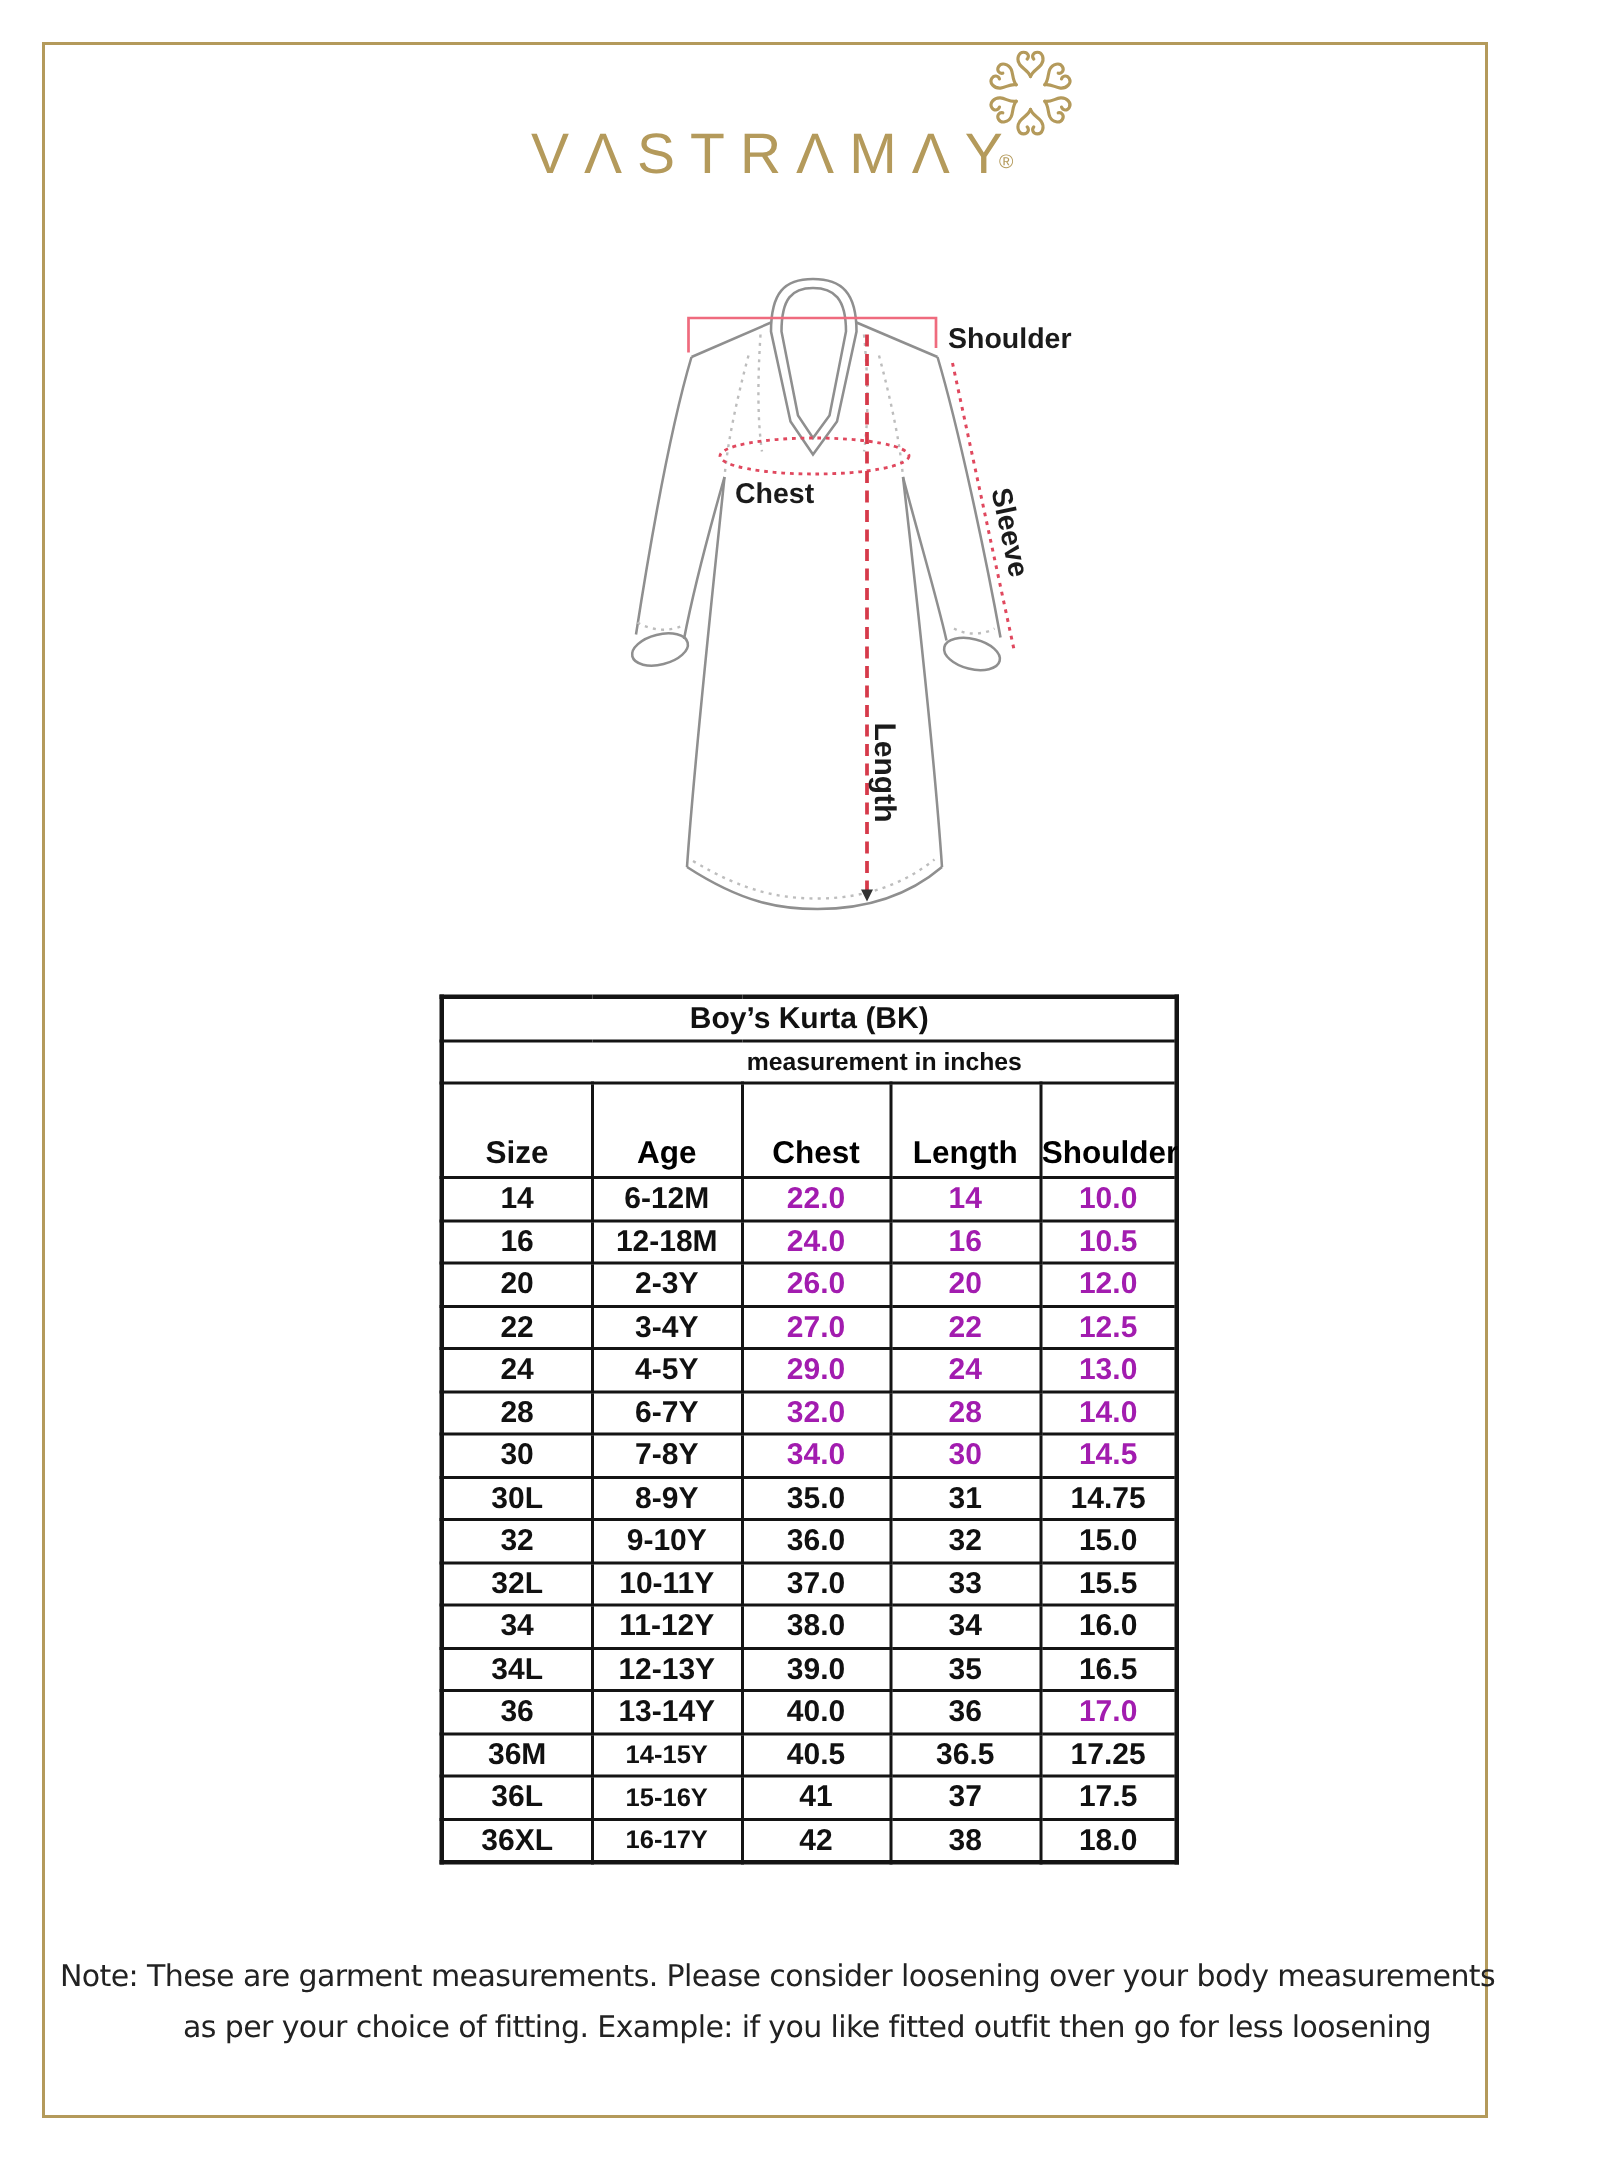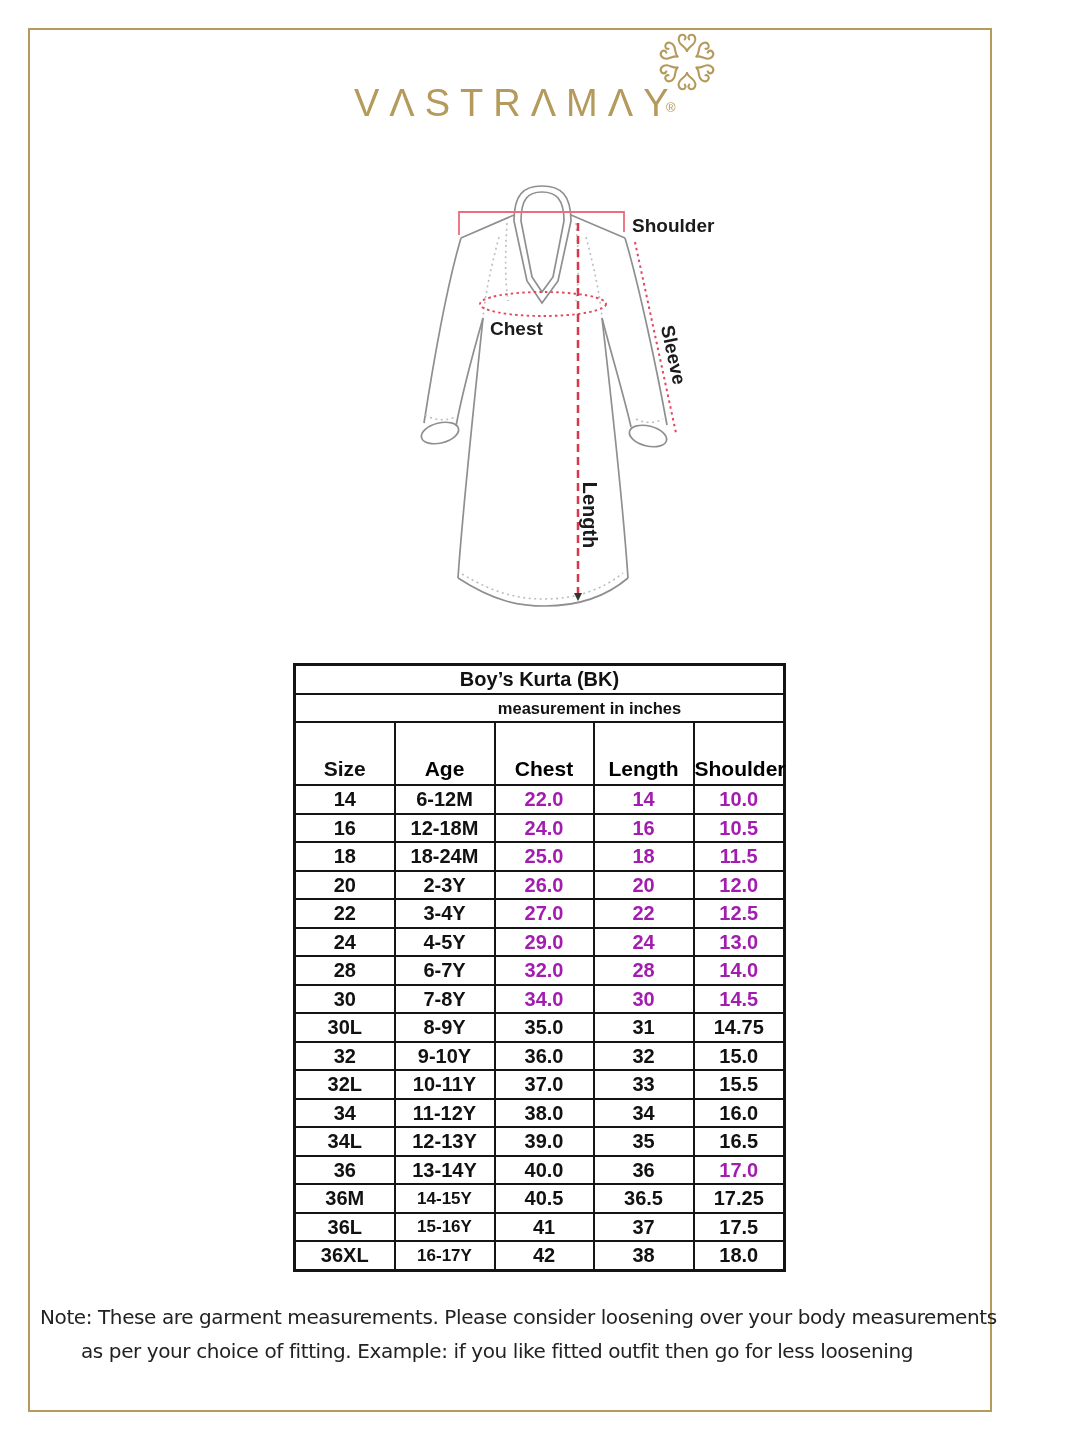--- a/index.html
+++ b/index.html
@@ -43,21 +43,21 @@
     height:58px;vertical-align:bottom;padding-bottom:3px;
     font-size:21px;font-weight:bold;
   }
   .size-chart th.navy{color:#000000;}
   .size-chart tbody td{height:26.5px;font-size:20px;font-weight:bold;line-height:1;}
   .size-chart tbody td.blue{color:#a21caf;}
   .size-chart tbody td.small{font-size:17px;}
   
   .note{
     position:absolute;left:40px;right:66px;top:1300px;
-    text-align:center;color:#222;
+    text-align:right;color:#222;
     font-family:"DejaVu Sans","Liberation Sans",sans-serif;
     font-size:20px;letter-spacing:-0.4px;line-height:34px;
   }
   .note div{white-space:nowrap;}
 </style>
 </head>
 <body>
 
 <div class="page">
 
@@ -188,27 +188,20 @@
             <td class="blue">10.0</td>
           </tr>
           <tr>
             <td>16</td>
             <td>12-18M</td>
             <td class="blue">24.0</td>
             <td class="blue">16</td>
             <td class="blue">10.5</td>
           </tr>
           <tr>
-            <td>18</td>
-            <td>18-24M</td>
-            <td class="blue">25.0</td>
-            <td class="blue">18</td>
-            <td class="blue">11.5</td>
-          </tr>
-          <tr>
             <td>20</td>
             <td>2-3Y</td>
             <td class="blue">26.0</td>
             <td class="blue">20</td>
             <td class="blue">12.0</td>
           </tr>
           <tr>
             <td>22</td>
             <td>3-4Y</td>
             <td class="blue">27.0</td>

